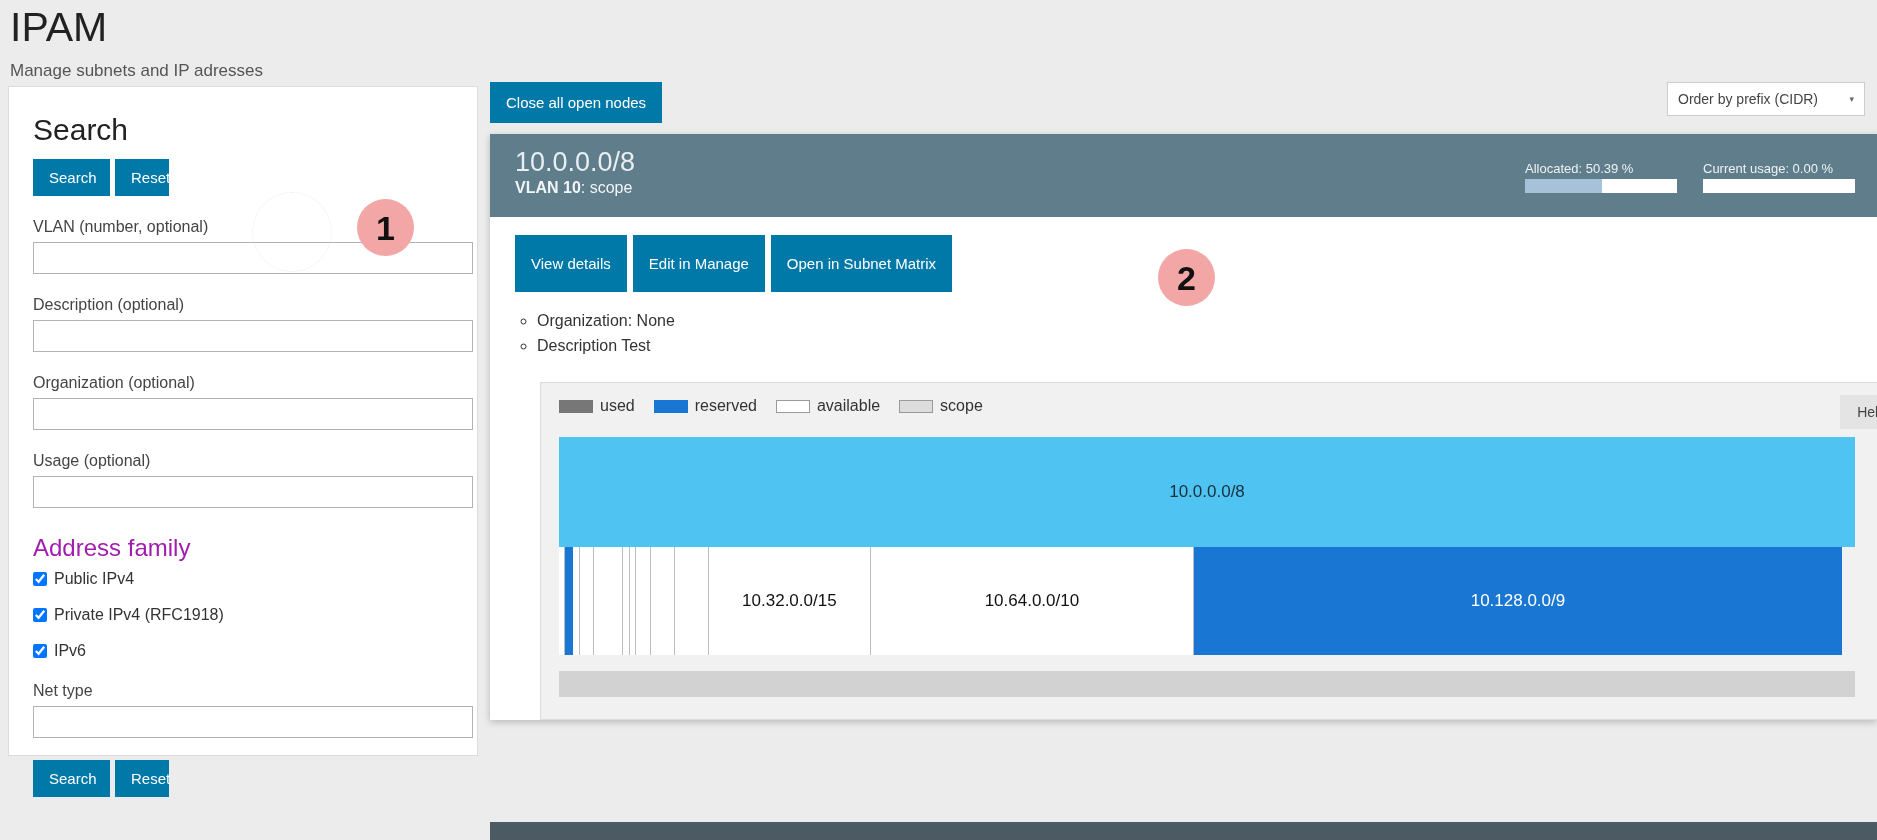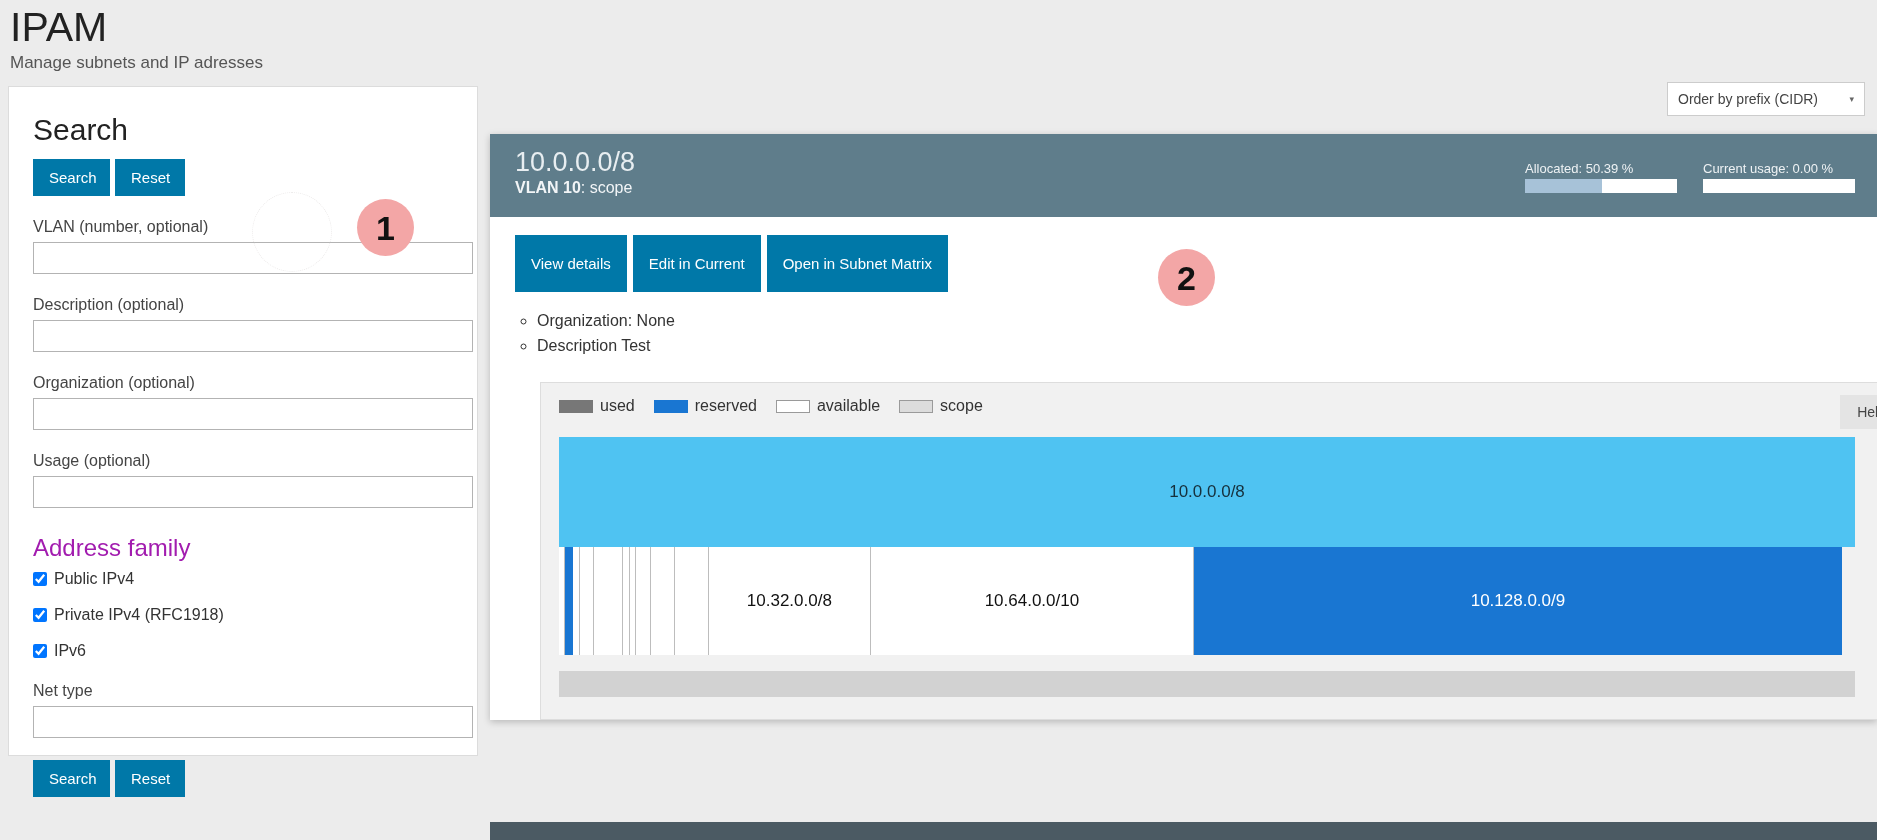--- a/index.html
+++ b/index.html
@@ -12,41 +12,41 @@
     color: #333;
   }
   #root { position: relative; width: 1877px; height: 840px; }
 
   
   .page-header { position: absolute; left: 10px; top: 4px; }
   .page-title {
     font-size: 41px; font-weight: 400; color: #222;
     line-height: 46px; letter-spacing: 0px;
   }
-  .page-subtitle { font-size: 17px; color: #555; line-height: 22px; margin-top: 2px; }
+  .page-subtitle { font-size: 17px; color: #555; line-height: 22px; margin-top: 10px; }
 
   
   .search-card {
     position: absolute; left: 8px; top: 86px;
     width: 470px; height: 670px;
     background: #fff; border: 1px solid #dcdcdc;
   }
   .search-inner { padding: 26px 24px 0 24px; position: relative; }
   .search-heading { font-size: 30px; font-weight: 400; color: #222; margin: 0 0 12px 0; line-height: 34px; }
 
   .btn {
     display: inline-block; border: none; cursor: pointer;
     background: #0078a8; color: #fff;
     font-family: "Liberation Sans", sans-serif;
     font-size: 15px; line-height: 1;
     padding: 11px 16px;
     vertical-align: top;
   }
   .btn.search-btn { width: 77px; text-align: center; }
-  .btn.reset-btn  { width: 70px; text-align: center; margin-left: 5px; }
+  .btn.reset-btn  { width: 54px; text-align: center; margin-left: 5px; }
 
   .field-label { font-size: 16px; color: #444; margin: 22px 0 6px 0; }
   .field-input {
     display: block; width: 440px; height: 32px;
     border: 1px solid #b3b3b3; background: #fff;
     font-family: "Liberation Sans", sans-serif; font-size: 15px;
     padding: 4px 8px; color: #333; outline: none;
   }
   .af-heading { font-size: 24px; font-weight: 400; color: #a21caf; margin: 26px 0 8px 0; }
   .cb-row { display: flex; align-items: center; margin: 0 0 18px 0; }
@@ -209,20 +209,21 @@
 
       <div class="btn-row-bottom">
         <button class="btn search-btn">Search</button><button class="btn reset-btn">Reset</button>
       </div>
     </div>
   </div>
 
   <div class="right-wrap">
 
     <div class="toolbar-row">
+      <button class="btn-close-nodes">Close all open nodes</button>
       <div class="order-select">
         <span>Order by prefix (CIDR)</span>
         <span class="caret">▾</span>
       </div>
     </div>
 
     <div class="node-panel">
 
       <div class="node-header">
         <div class="badge badge-2">2</div>
@@ -241,21 +242,21 @@
             <div class="meter-track">
               <div class="meter-fill" id="usage-fill" style="width: 0%;"></div>
             </div>
           </div>
         </div>
       </div>
 
       <div class="node-body">
         <div class="action-btns" id="action-btns">
             <button class="action-btn">View details</button>
-            <button class="action-btn">Edit in Current</button>
+            <button class="action-btn">Edit in Manage</button>
             <button class="action-btn">Open in Subnet Matrix</button>
           </div>
         <ul class="meta-list" id="meta-list">
             <li><b>Organization:</b><span> None</span></li>
             <li><b>Description</b><span> Test</span></li>
           </ul>
 
         <div class="chart-box">
           <div class="legend" id="legend">
               <div class="legend-item">
@@ -287,21 +288,21 @@
                 <div class="seg reserved" style="width: 0.62%;"></div>
                 <div class="seg available" style="width: 0.55%;"></div>
                 <div class="seg available" style="width: 1.1%;"></div>
                 <div class="seg available" style="width: 2.2%;"></div>
                 <div class="seg available" style="width: 0.55%;"></div>
                 <div class="seg available" style="width: 0.5%;"></div>
                 <div class="seg available" style="width: 1.1%;"></div>
                 <div class="seg available" style="width: 1.9%;"></div>
                 <div class="seg available" style="width: 2.6%;"></div>
                 <div class="seg available" style="width: 12.5%;">
-                  <span class="seg-label">10.32.0.0/8</span>
+                  <span class="seg-label">10.32.0.0/15</span>
                 </div>
                 <div class="seg available" style="width: 24.93%;">
                   <span class="seg-label">10.64.0.0/10</span>
                 </div>
                 <div class="seg reserved" style="width: 50%;">
                   <span class="seg-label">10.128.0.0/9</span>
                 </div>
               </div>
             </div>
           <div class="scroll-track"></div>

